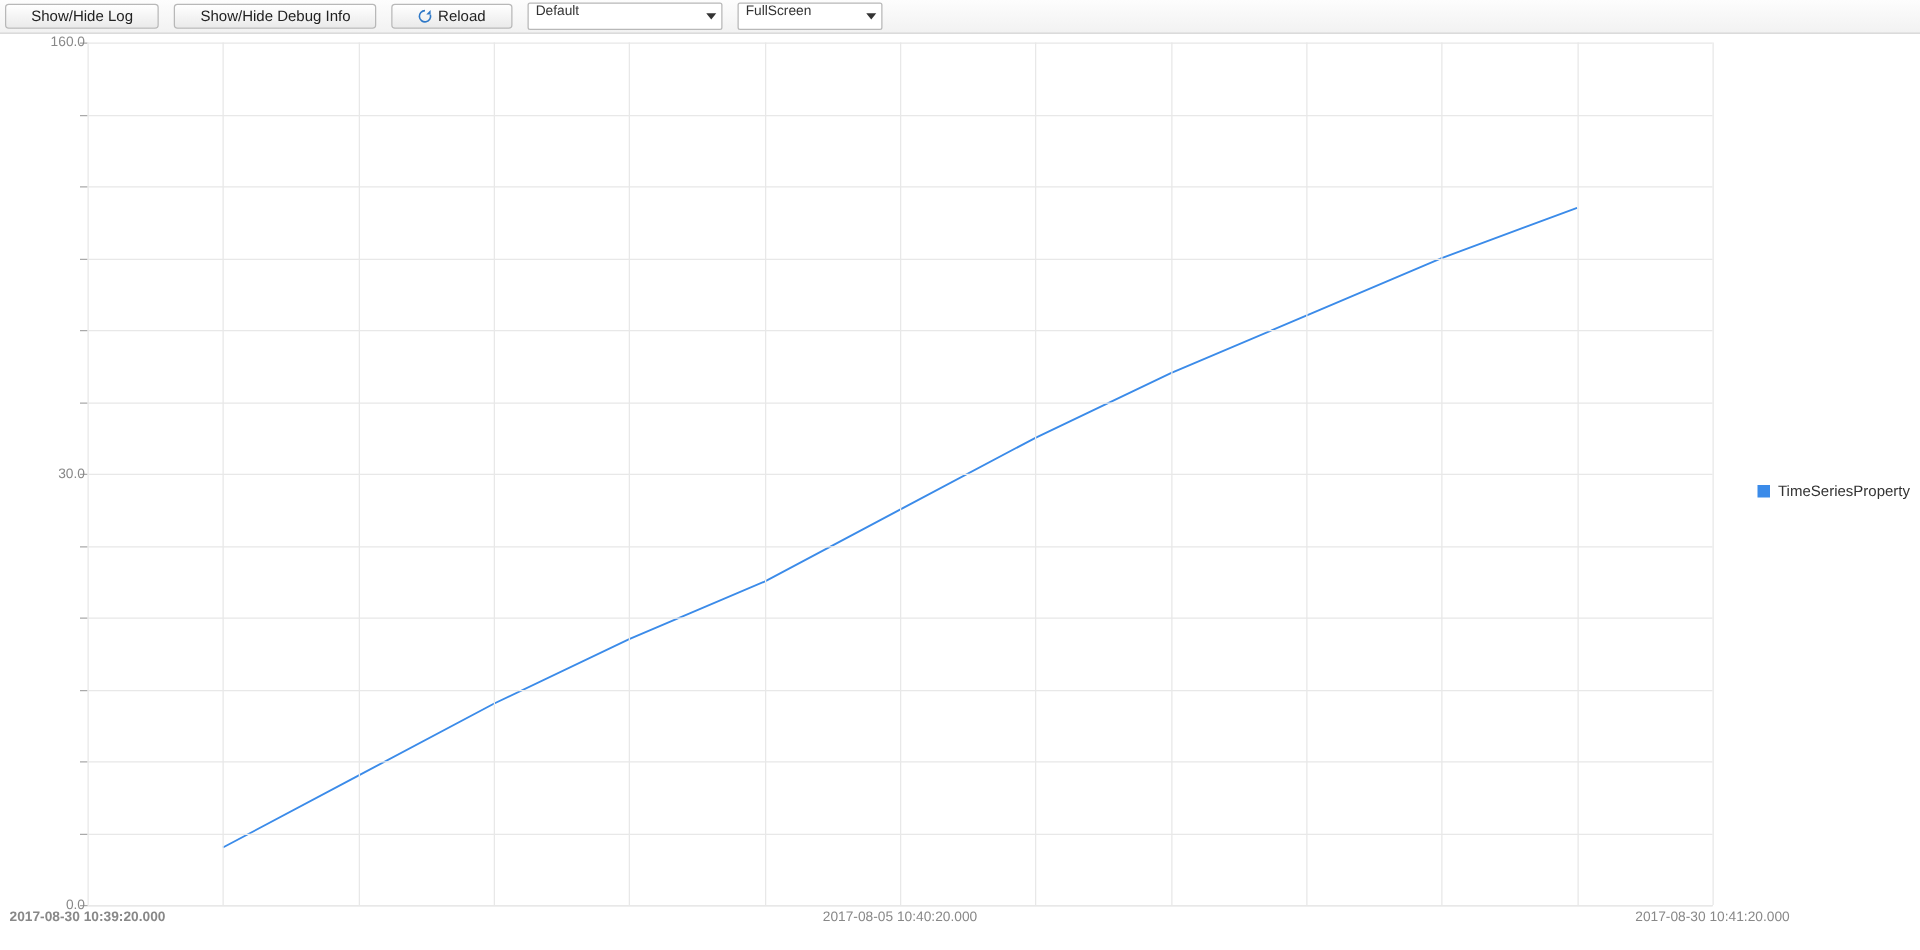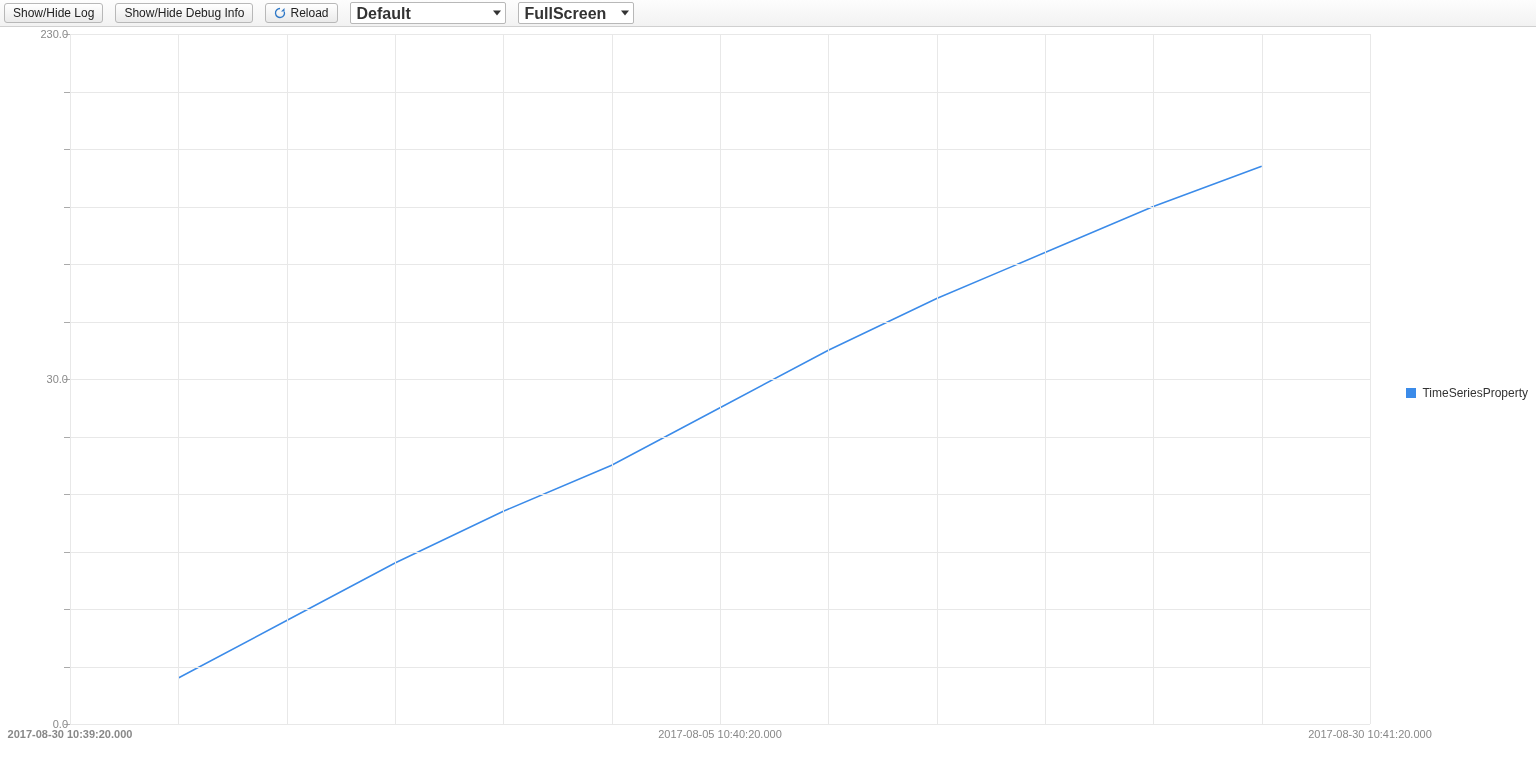--- a/index.html
+++ b/index.html
@@ -19,21 +19,21 @@
     height: 26px;
     border-bottom: 1px solid #d0d0d0;
     background: linear-gradient(#fdfdfd, #f2f2f2);
     display: flex;
     align-items: center;
     padding: 0 4px;
     gap: 12px;
   }
   .tb-btn {
     height: 20px;
-    padding: 0 8px;
+    padding: 0 20px;
     border: 1px solid #b8b8b8;
     border-radius: 3px;
     background: linear-gradient(#ffffff, #eaeaea);
     cursor: pointer;
     font-family: inherit;
     font-size: 12px;
     color: #222;
     display: inline-flex;
     align-items: center;
   }
@@ -44,28 +44,27 @@
     position: relative;
   }
   .reload-icon svg { display:block; }
 
   .tb-select {
     height: 20px;
     border: 1px solid #b8b8b8;
     border-radius: 2px;
     background: #fff;
     font-family: inherit;
-    font-size: 16px;
+    font-size: 11px;
     padding: 0 18px 0 6px;
     position: relative;
     display: inline-flex;
-    align-items: flex-end;
+    align-items: flex-start;
     min-width: 90px;
     cursor: pointer;
-    font-weight: bold;
   }
   .tb-select.wide { min-width: 130px; }
   .tb-select .caret {
     position: absolute;
     right: 4px; top: 50%;
     transform: translateY(-50%);
     width: 0; height: 0;
     border-left: 4px solid transparent;
     border-right: 4px solid transparent;
     border-top: 5px solid #333;
@@ -189,21 +188,21 @@
       <div class="hgrid" style="top: 172.5px;"></div>
       <div class="ytickmk" style="top: 172.5px;"></div>
       <div class="hgrid" style="top: 115px;"></div>
       <div class="ytickmk" style="top: 115px;"></div>
       <div class="hgrid" style="top: 57.5px;"></div>
       <div class="ytickmk" style="top: 57.5px;"></div>
       <div class="hgrid" style="top: 0px;"></div>
       <div class="ytickmk" style="top: 0px;"></div>
       <div class="ytick" style="top: 690px;">0.0</div>
       <div class="ytick" style="top: 345px;">30.0</div>
-      <div class="ytick" style="top: 0px;">230.0</div>
+      <div class="ytick" style="top: 0px;">160.0</div>
       <div class="vgrid" style="left: 0px;"></div>
       <div class="vgrid" style="left: 108.333px;"></div>
       <div class="vgrid" style="left: 216.667px;"></div>
       <div class="vgrid" style="left: 325px;"></div>
       <div class="vgrid" style="left: 433.333px;"></div>
       <div class="vgrid" style="left: 541.667px;"></div>
       <div class="vgrid" style="left: 650px;"></div>
       <div class="vgrid" style="left: 758.333px;"></div>
       <div class="vgrid" style="left: 866.667px;"></div>
       <div class="vgrid" style="left: 975px;"></div>

